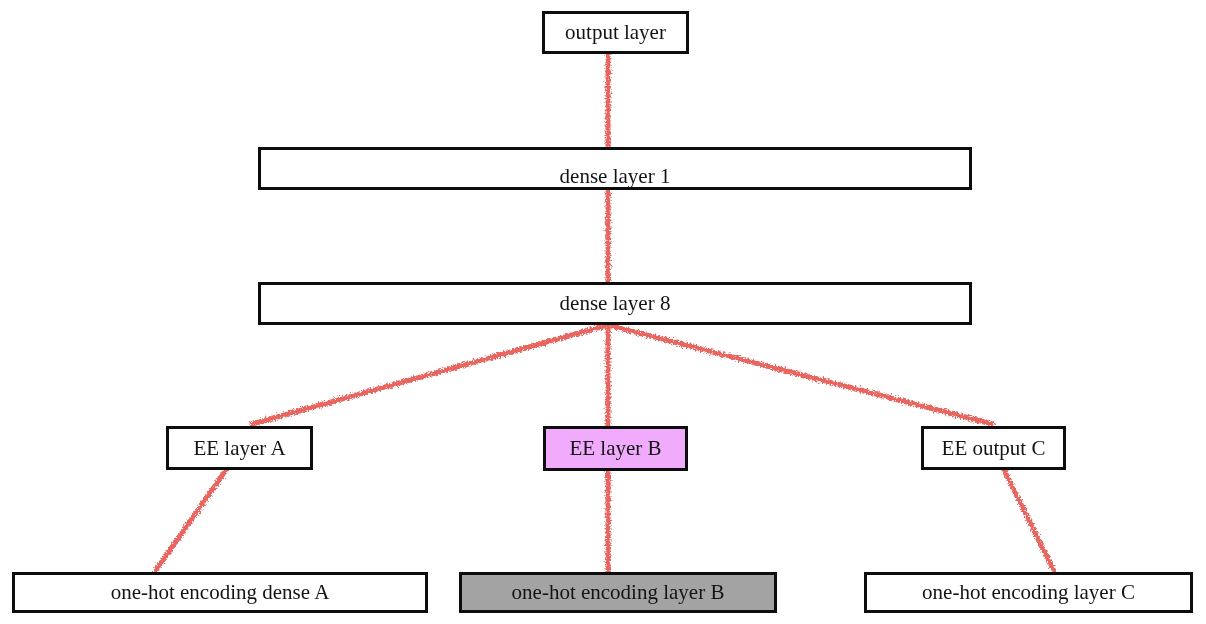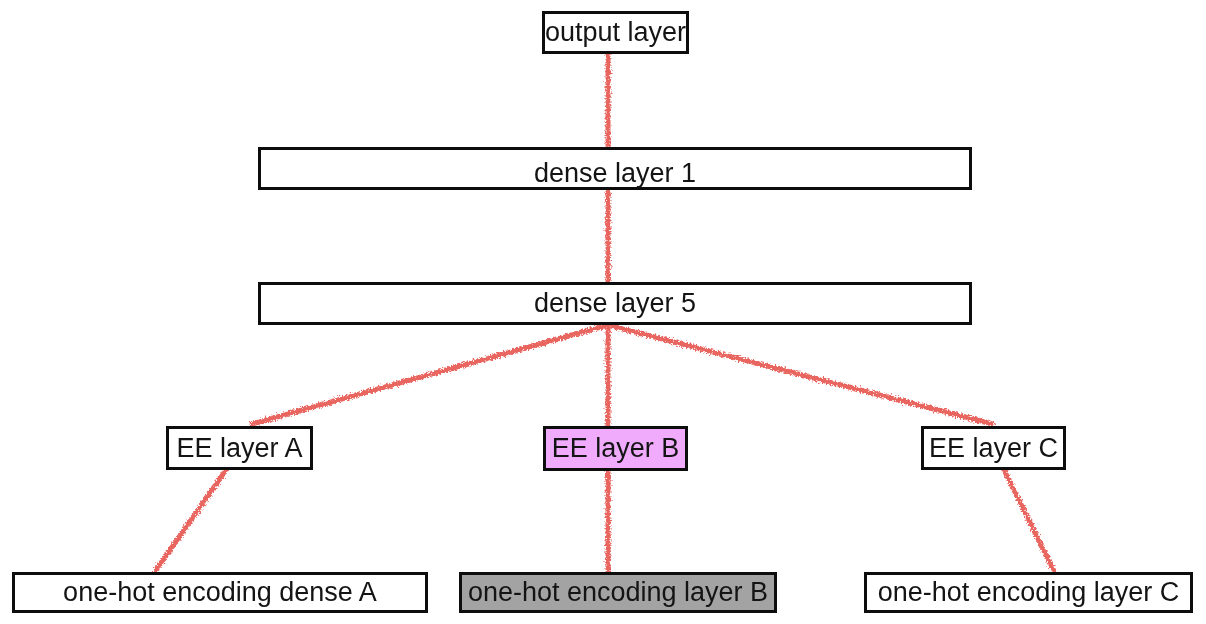--- a/index.html
+++ b/index.html
@@ -24,25 +24,26 @@
     z-index: 1;
   }
   .node {
     position: absolute;
     box-sizing: border-box;
     border: 3px solid #14b8a6;
     background: #ffffff;
     display: flex;
     align-items: center;
     justify-content: center;
-    font-size: 27px;
+    font-size: 21px;
     line-height: 1;
     color: #141414;
     white-space: nowrap;
     z-index: 2;
+    font-family: Liberation Serif, serif;
   }
 </style>
 </head>
 <body>
 
 <div class="canvas">
   <svg class="edge-layer" width="1206" height="624" viewBox="0 0 1206 624" xmlns="http://www.w3.org/2000/svg">
     <defs>
       <filter id="rough-stroke" x="-5%" y="-5%" width="110%" height="110%">
         <feTurbulence type="fractalNoise" baseFrequency="0.6" numOctaves="3" seed="7" result="noise"></feTurbulence>
@@ -61,30 +62,30 @@
       </g>
   </svg>
 
 <div class="node" style="left: 542px; top: 11px; width: 147px; height: 43px; border-color: rgb(13, 13, 13); background: rgb(255, 255, 255); color: rgb(20, 20, 20);">
       <span>output layer</span>
     </div>
     <div class="node" style="left: 258px; top: 147px; width: 714px; height: 43px; border-color: rgb(13, 13, 13); background: rgb(255, 255, 255); color: rgb(20, 20, 20); align-items: flex-end;">
       <span>dense layer 1</span>
     </div>
     <div class="node" style="left: 258px; top: 282px; width: 714px; height: 43px; border-color: rgb(13, 13, 13); background: rgb(255, 255, 255); color: rgb(20, 20, 20);">
-      <span>dense layer 5</span>
+      <span>dense layer 8</span>
     </div>
     <div class="node" style="left: 166px; top: 426px; width: 147px; height: 44px; border-color: rgb(13, 13, 13); background: rgb(255, 255, 255); color: rgb(20, 20, 20);">
       <span>EE layer A</span>
     </div>
     <div class="node" style="left: 543px; top: 426px; width: 145px; height: 45px; border-color: rgb(13, 13, 13); background: #f0abfc; color: rgb(20, 20, 20);">
       <span>EE layer B</span>
     </div>
     <div class="node" style="left: 921px; top: 426px; width: 145px; height: 44px; border-color: rgb(13, 13, 13); background: rgb(255, 255, 255); color: rgb(20, 20, 20);">
-      <span>EE layer C</span>
+      <span>EE output C</span>
     </div>
     <div class="node" style="left: 12px; top: 572px; width: 416px; height: 41px; border-color: rgb(13, 13, 13); background: rgb(255, 255, 255); color: rgb(20, 20, 20);">
       <span>one-hot encoding dense A</span>
     </div>
     <div class="node" style="left: 459px; top: 572px; width: 318px; height: 41px; border-color: rgb(13, 13, 13); background: #a3a3a3; color: rgb(20, 20, 20);">
       <span>one-hot encoding layer B</span>
     </div>
     <div class="node" style="left: 864px; top: 572px; width: 329px; height: 41px; border-color: rgb(13, 13, 13); background: rgb(255, 255, 255); color: rgb(20, 20, 20);">
       <span>one-hot encoding layer C</span>
     </div>

